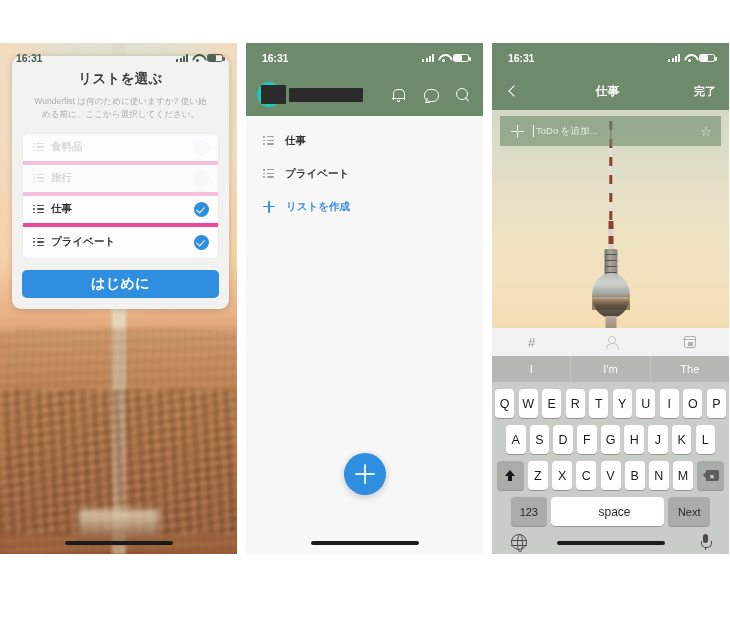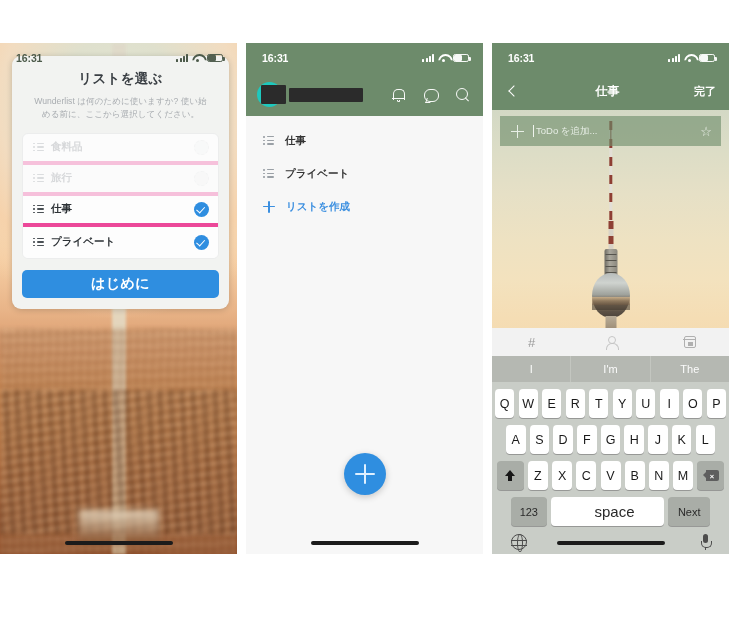--- a/index.html
+++ b/index.html
@@ -280,21 +280,21 @@
   .kb-pred > div:last-child { border-right:none; }
 
   .kb-rows { padding:7px 3px 0; }
   .krow { display:flex; justify-content:center; gap:4.2px; margin-bottom:7px; }
   .key { width:20px; height:29px; background:#fff; border-radius:4px;
     display:flex; align-items:center; justify-content:center;
     font-size:12.5px; color:#1a1a1a; box-shadow:0 1px 0 rgba(110,110,110,.55); }
   .krow.r2 { padding:0 11px; }
   .krow.r3 { padding:0 0px; }
   .key.fn { width:27px; background:#a9ada7; }
-  .key.sp { width:113px; font-size:15px; color:#2a2a2a;padding-left:14px; }
+  .key.sp { width:113px; font-size:12px; color:#2a2a2a;padding-left:14px; }
   .key.num { width:36px; background:#a9ada7; font-size:11px; color:#2a2a2a; }
   .key.next { width:42px; background:#a9ada7; font-size:11px; color:#2a2a2a; }
   .shift-ic { width:12px; height:12px; position:relative; }
   .shift-ic::before{ content:""; position:absolute; left:1px; top:0; width:0; height:0;
     border-left:5px solid transparent; border-right:5px solid transparent; border-bottom:6px solid #171717; }
   .shift-ic::after{ content:""; position:absolute; left:4px; top:6px; width:4px; height:5px; background:#171717; }
   .del-ic { width:16px; height:11px; position:relative; }
   .del-ic::before{ content:""; position:absolute; left:3px; top:0; right:0; bottom:0;
     background:#5e5e5e; border-radius:0 2px 2px 0; }
   .del-ic::after{ content:""; position:absolute; left:0; top:0; width:0; height:0;

